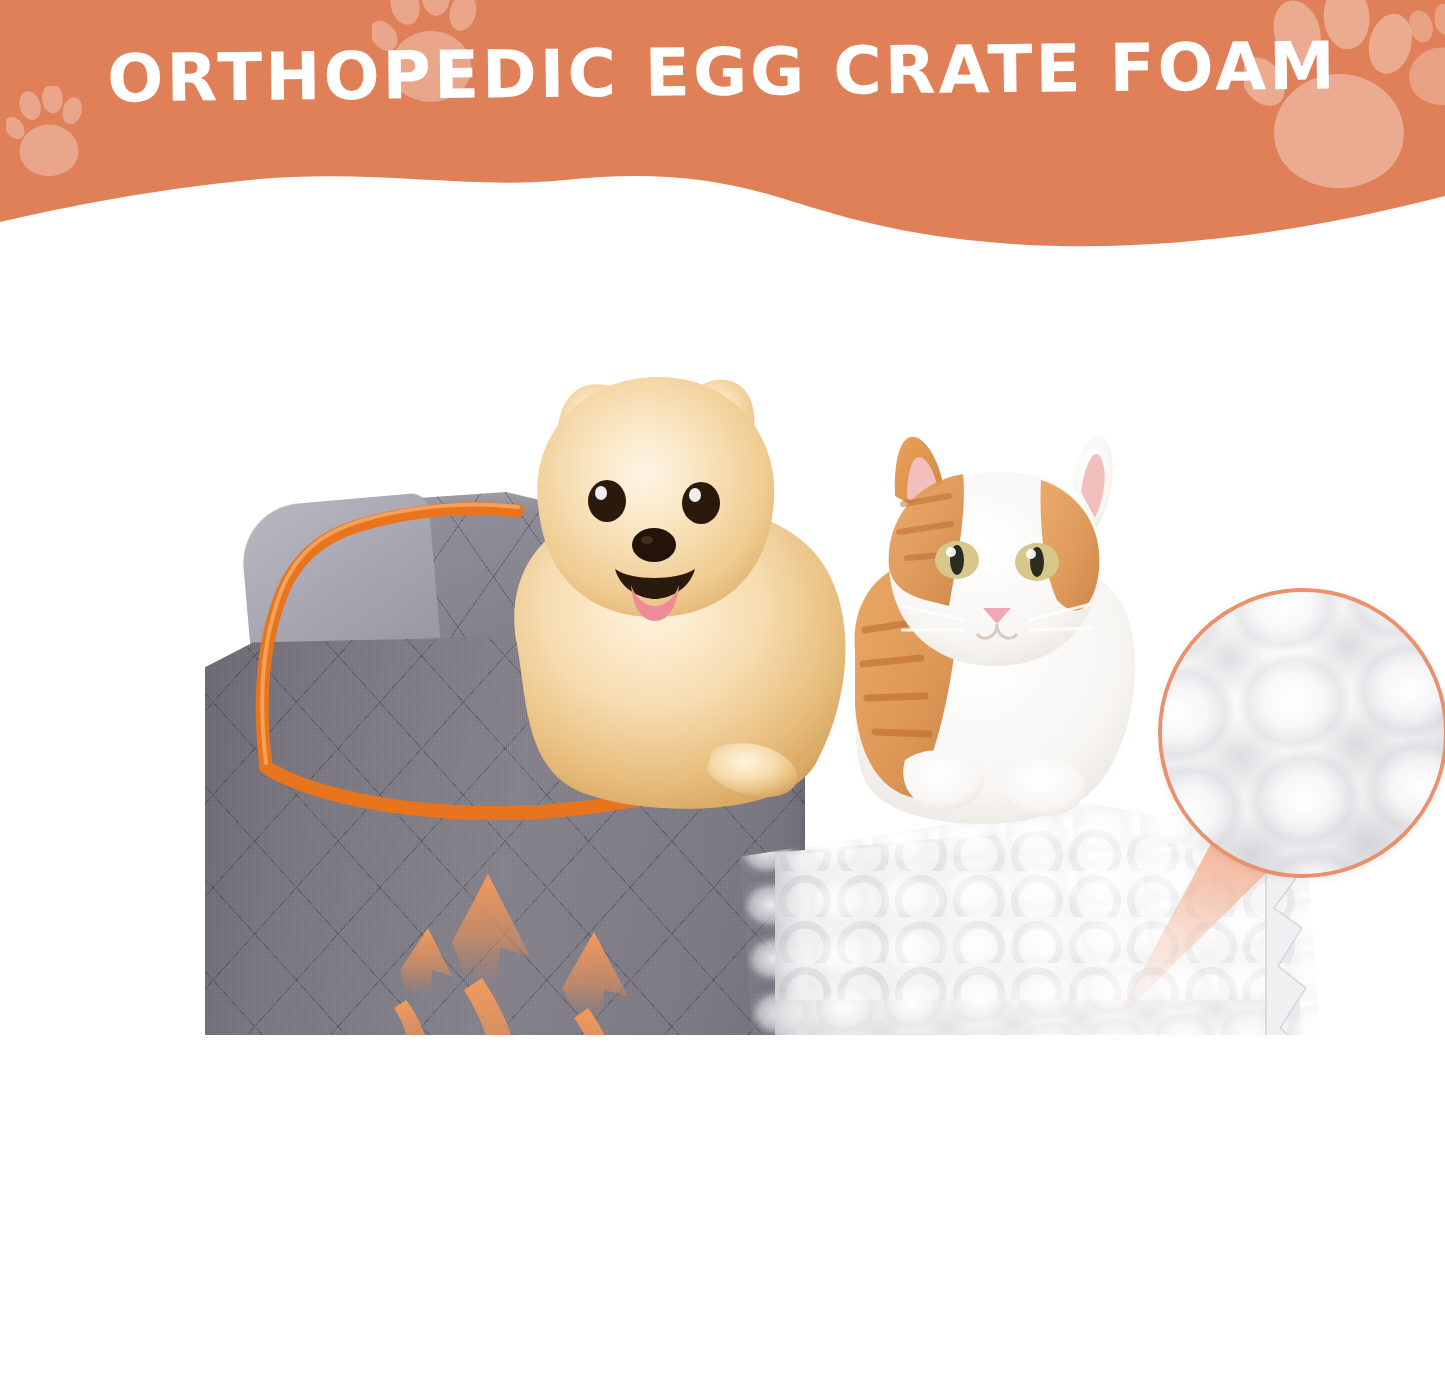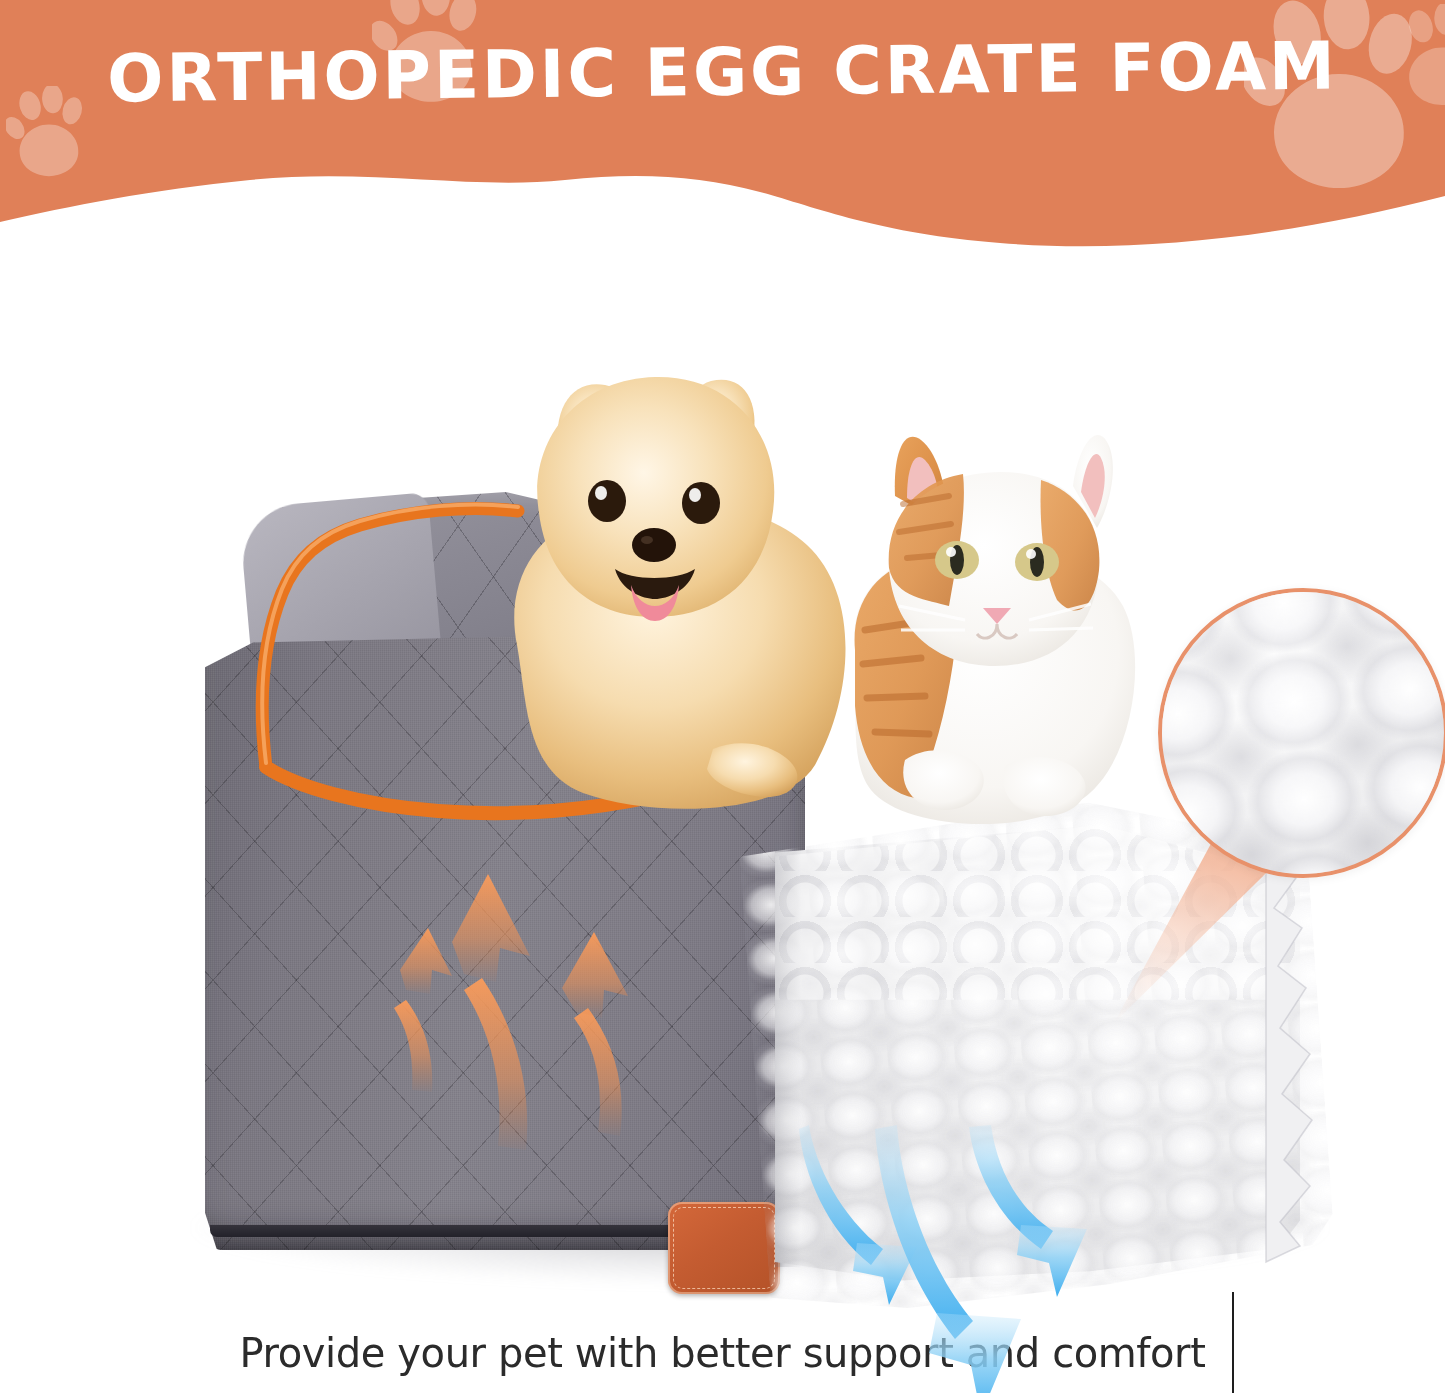--- a/index.html
+++ b/index.html
@@ -6,21 +6,21 @@
     margin: 0;
     padding: 0;
     background: #ffffff;
   }
   body {
     font-family: "Liberation Sans", sans-serif;
   }
   .infographic {
     position: relative;
     width: 1445px;
-    height: 1393px;
+    height: 1035px;
     background: #ffffff;
     overflow: hidden;
   }
 
   
   .banner {
     position: absolute;
     left: 0; top: 0;
     width: 1445px;
     height: 250px;

